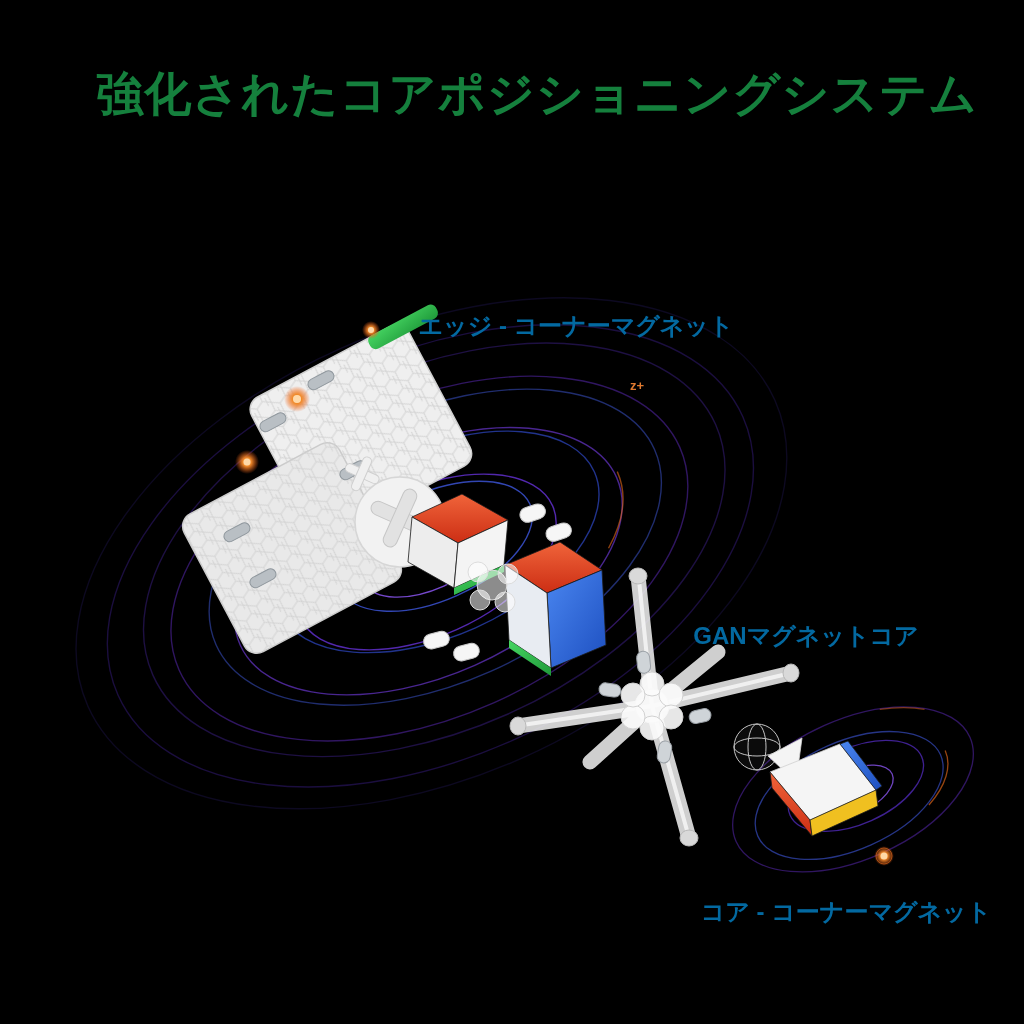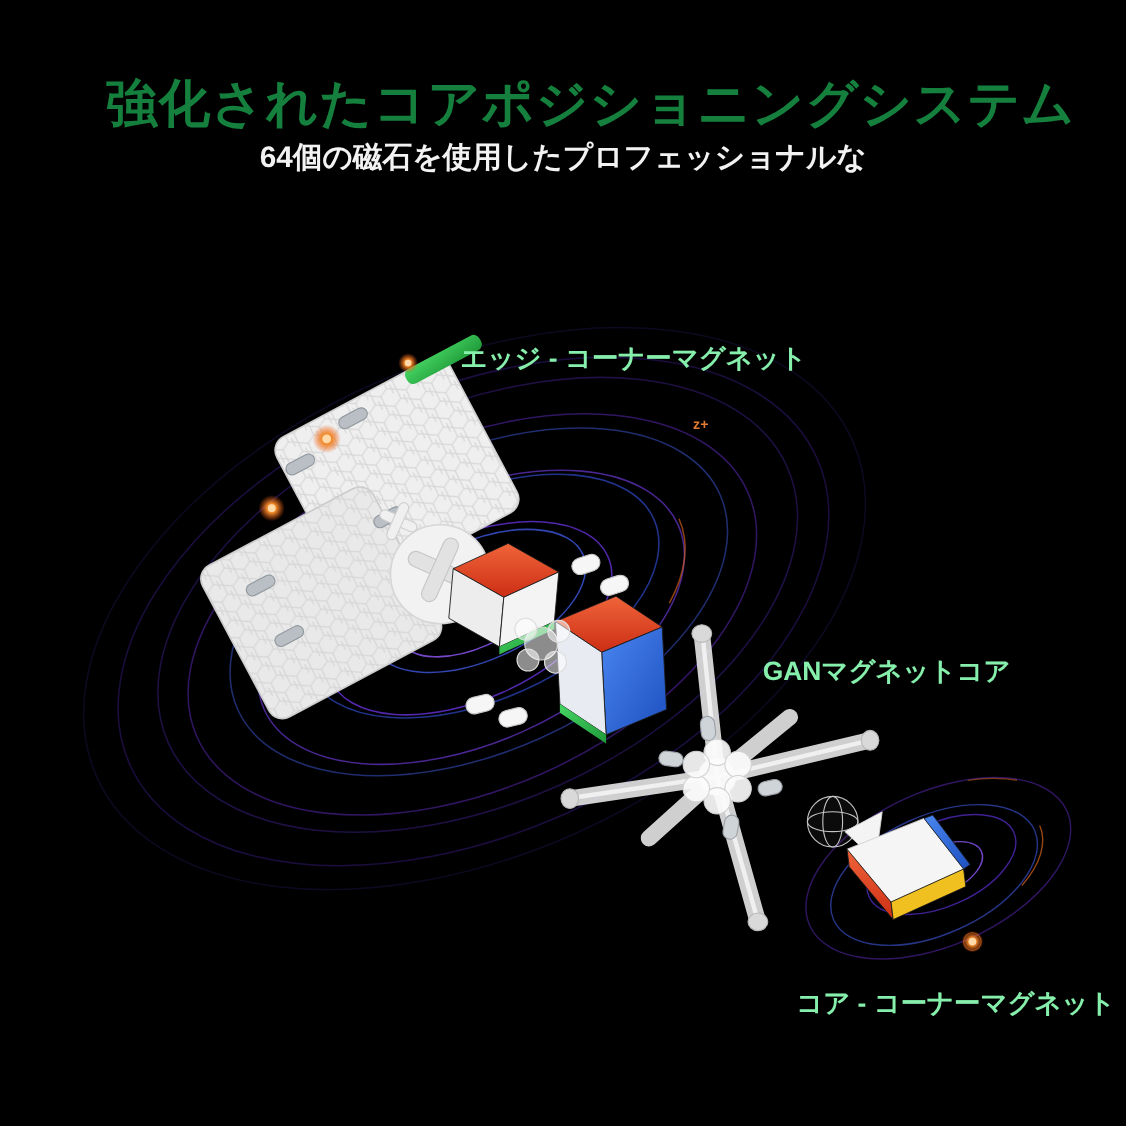--- a/index.html
+++ b/index.html
@@ -10,25 +10,25 @@
   .title{
     position:absolute;top:32px;left:0;width:1024px;text-align:center;
     font-size:47px;font-weight:800;letter-spacing:1px;color:#15803d;padding-left:25px;
   }
   .subtitle{
     position:absolute;top:126px;left:0;width:1024px;text-align:center;
     font-size:27px;font-weight:700;line-height:34px;color:#f2f2f2;
   }
   .diagram-label{
     position:absolute;transform:translateX(-50%);white-space:nowrap;
-    font-size:24px;font-weight:700;color:#86efac;text-align:center;
+    font-size:24px;font-weight:700;color:#0369a1;text-align:center;
   }
   #label-edge{left:576px;top:310px;}
-  #label-core{left:806px;top:594px;}
-  #label-corner{left:869px;top:896px;}
+  #label-core{left:806px;top:620px;}
+  #label-corner{left:846px;top:896px;}
   svg.art{position:absolute;left:0;top:0;}
 </style>
 </head>
 <body>
 
 <div class="stage">
 
   <svg class="art" width="1024" height="1024" viewBox="0 0 1024 1024">
     <defs>
       <pattern id="hexpat" width="18" height="15.6" patternUnits="userSpaceOnUse" patternTransform="rotate(-28)">
@@ -210,20 +210,19 @@
       <circle cx="371" cy="330" r="3" fill="#ffd9a8"></circle>
       <circle cx="884" cy="856" r="10" fill="url(#gradOrange)"></circle>
       <circle cx="884" cy="856" r="3.5" fill="#ffd9a8"></circle>
       <circle cx="884" cy="856" r="8" fill="none" stroke="#e86a1a" stroke-width="1" opacity="0.6"></circle>
     </g>
   </svg>
 
   <h1 class="title">強化されたコアポジショニングシステム</h1>
 
   <div class="subtitle">
-    <div>64個の磁石を使用したプロフェッショナルな</div>
   </div>
 
   <div id="label-edge" class="diagram-label">エッジ - コーナーマグネット</div>
   <div id="label-core" class="diagram-label">GANマグネットコア</div>
   <div id="label-corner" class="diagram-label">コア - コーナーマグネット</div>
 
 </div>
 
 </body></html>

